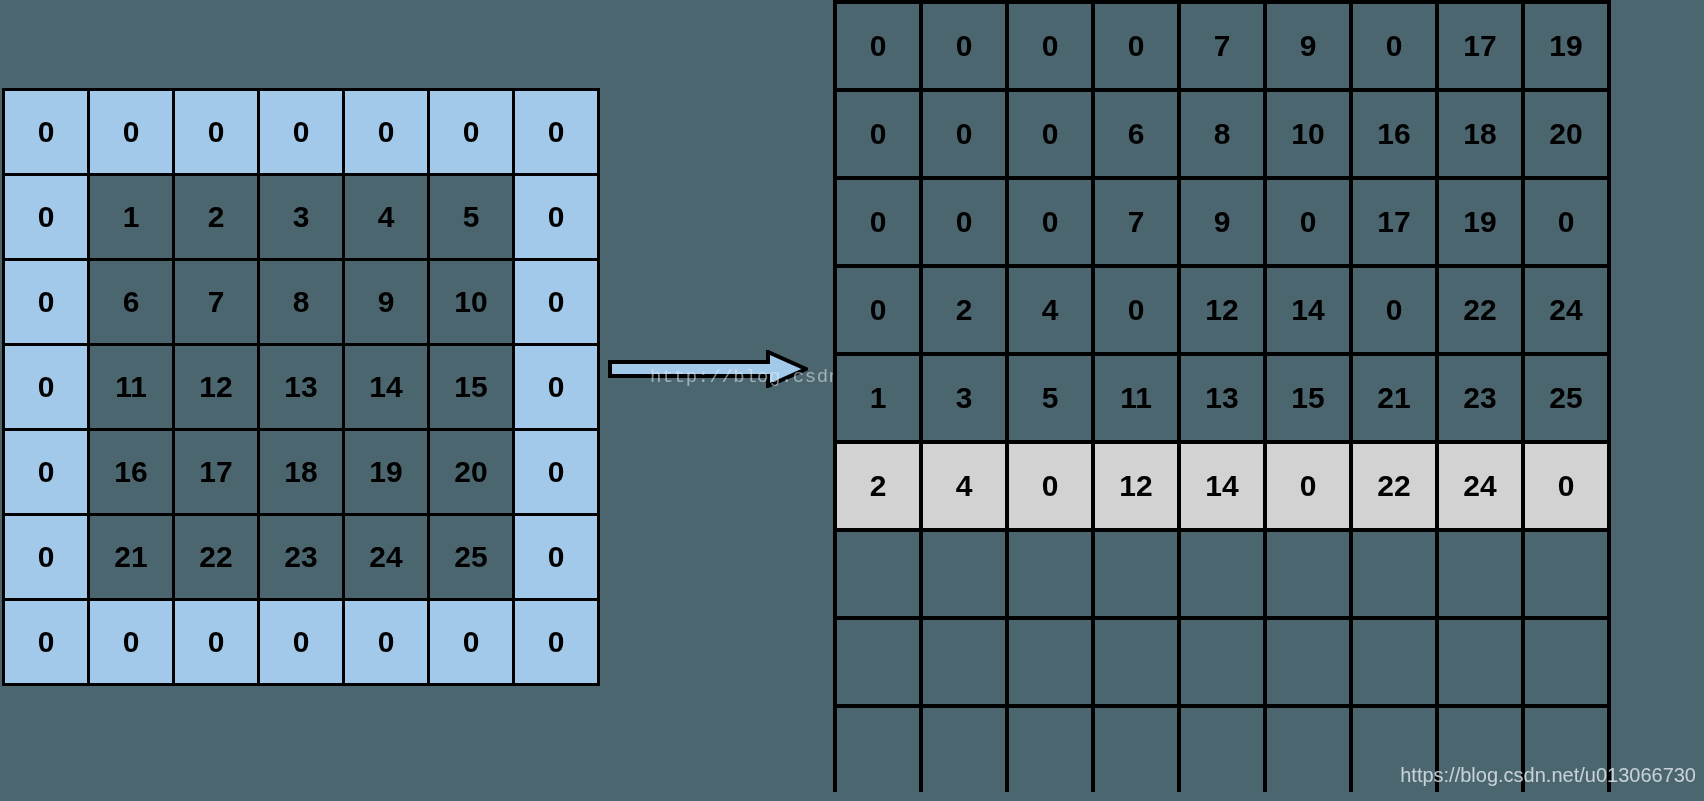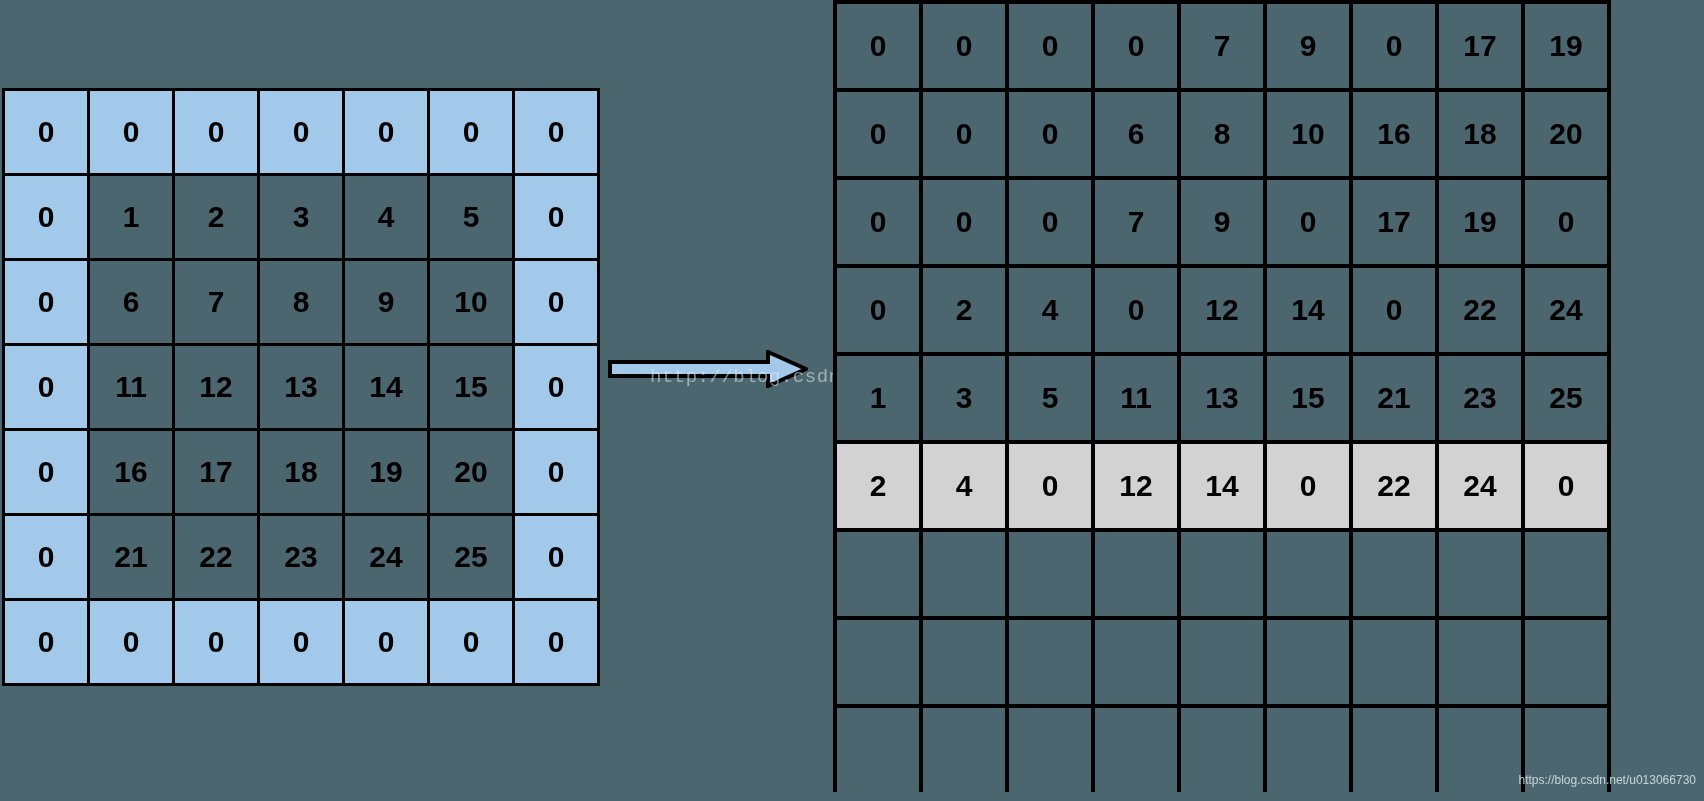--- a/index.html
+++ b/index.html
@@ -86,21 +86,21 @@
     line-height: 1;
   }
   .cell-dark { background: #4c6670; }
   .cell-gray { background: #d2d2d2; }
 
   
   #watermark-br {
     position: absolute;
     right: 8px;
     bottom: 14px;
-    font-size: 12px;
+    font-size: 20px;
     color: rgba(230,238,242,0.80);
     white-space: nowrap;
     pointer-events: none;
   }
 </style>
 </head>
 <body>
 
 <div id="left-grid">
     <div class="cell cell-pad">0</div>

